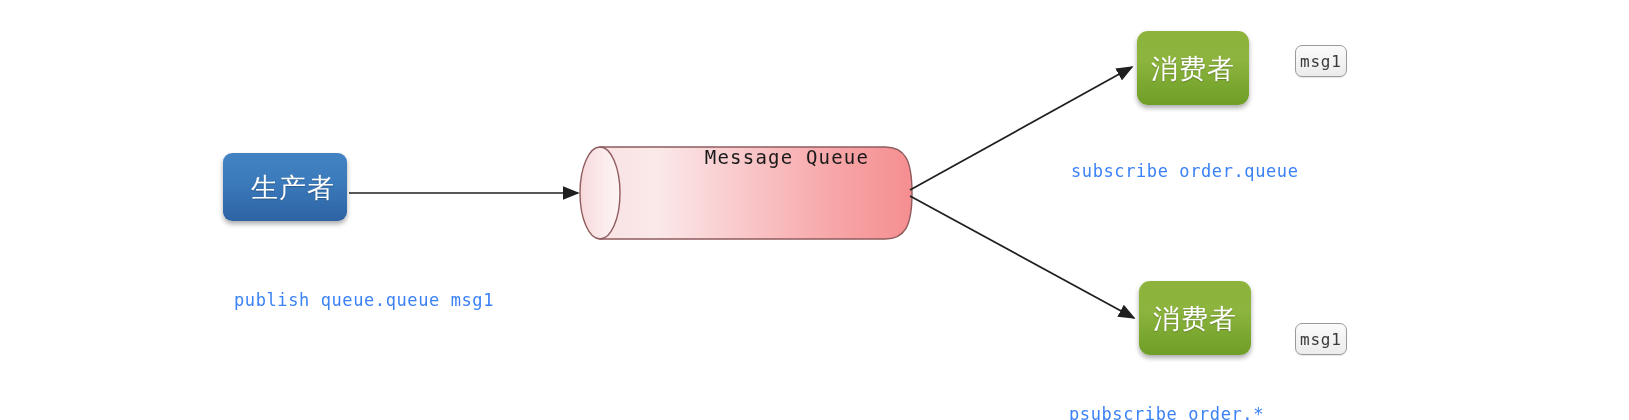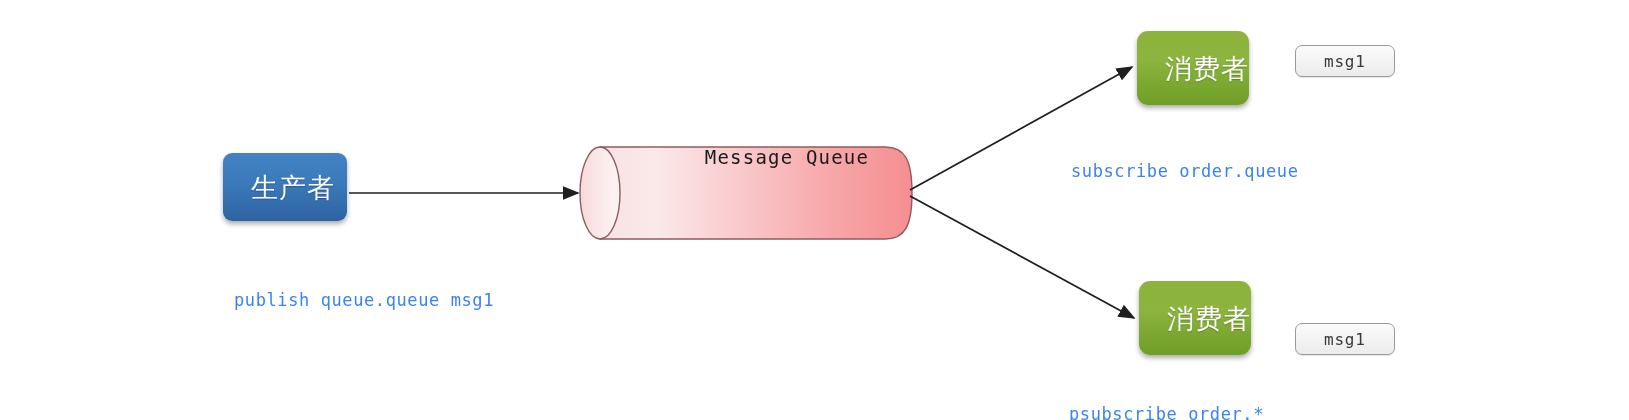--- a/index.html
+++ b/index.html
@@ -55,21 +55,21 @@
   
   .node-consumer {
     position: absolute;
     width: 112px;
     height: 74px;
     border-radius: 11px;
     background: linear-gradient(to bottom, #8db33c 0%, #8cb43e 40%, #7aa72f 75%, #6f9e28 100%);
     box-shadow: 0 3px 5px rgba(0,0,0,0.33);
     display: flex;
     align-items: center;
-    justify-content: flex-end;
+    justify-content: center;
   }
   .node-consumer .node-text {
     color: #ffffff;
     font-size: 27px;
     letter-spacing: 1px;
     font-family: "DejaVu Sans", sans-serif;
     text-shadow: 0 1px 1px rgba(0,0,0,0.25);
     line-height: 1;
   }
   #consumer-top  { left: 1137px; top: 31px; }
@@ -109,21 +109,21 @@
     margin-top: 38px;
   }
   #caption-publish   { left: 234px;  top: 252px; }
   #caption-subscribe { left: 1071px; top: 123px; }
   #caption-psubscribe{ left: 1069px; top: 366px; }
 
   
   .msg-badge {
     position: absolute;
     height: 30px;
-    padding: 0 28px;
+    padding: 0 4px;
     border-radius: 7px;
     border: 1.4px solid #9a9a9a;
     background: linear-gradient(to bottom, #fbfbfb 0%, #ececec 100%);
     display: flex;
     align-items: center;
     justify-content: center;
     font-family: "DejaVu Sans Mono", monospace;
     font-size: 16px;
     color: #3a3a3a;
     letter-spacing: 0.8px;

